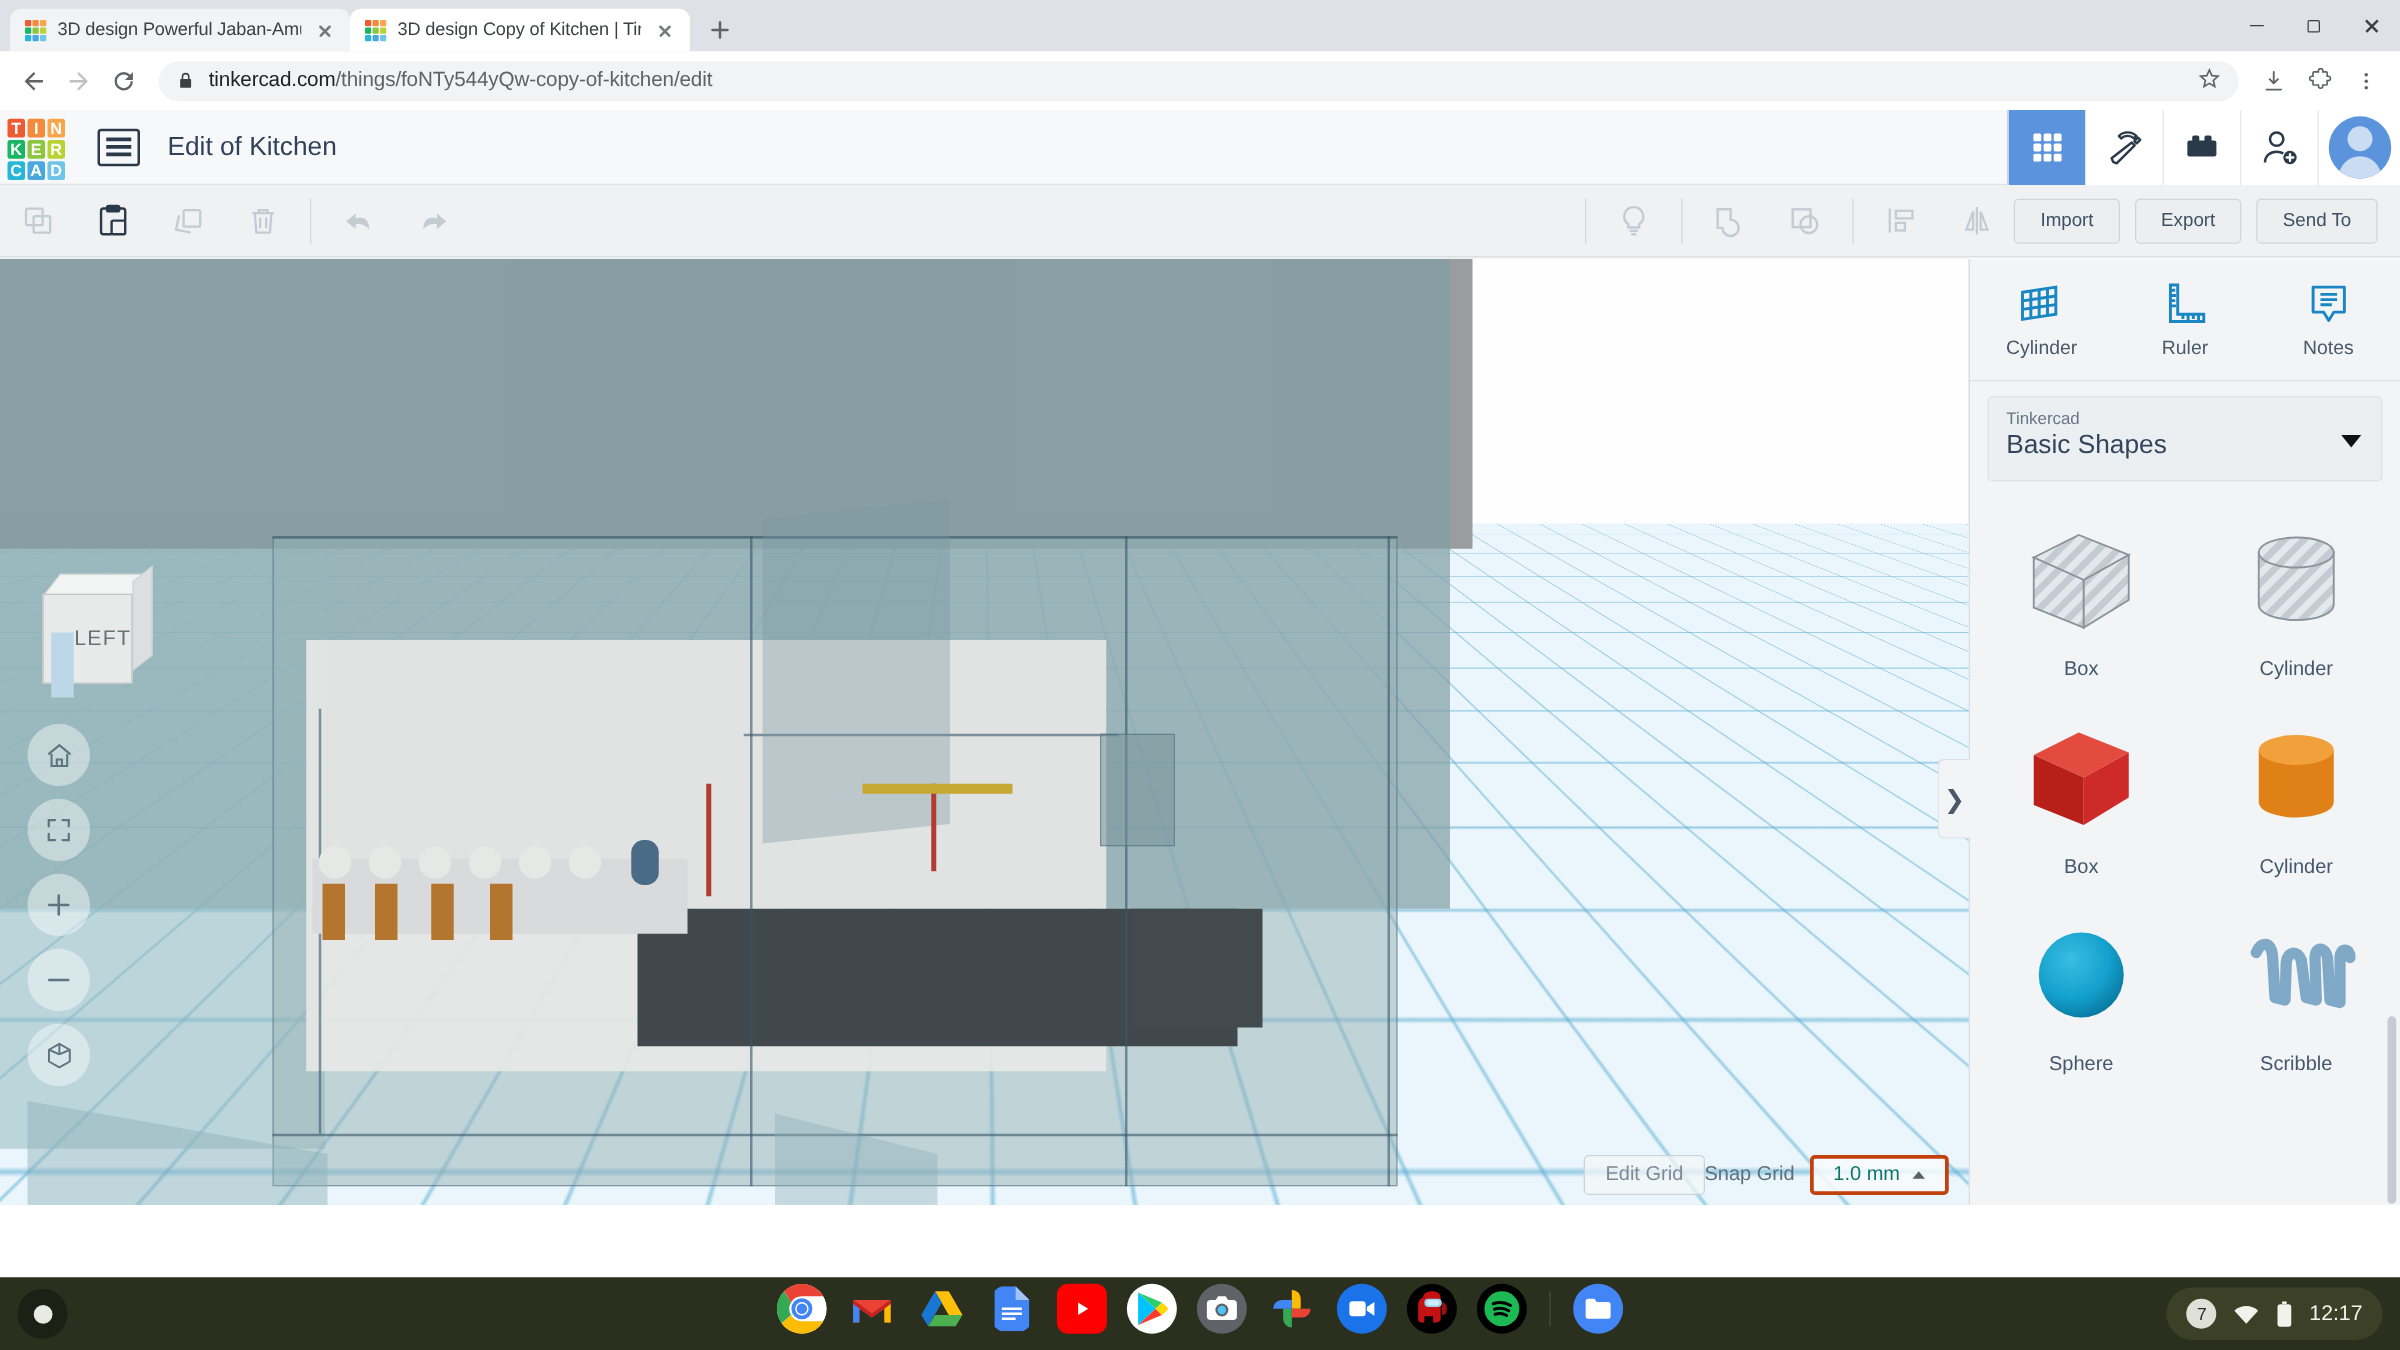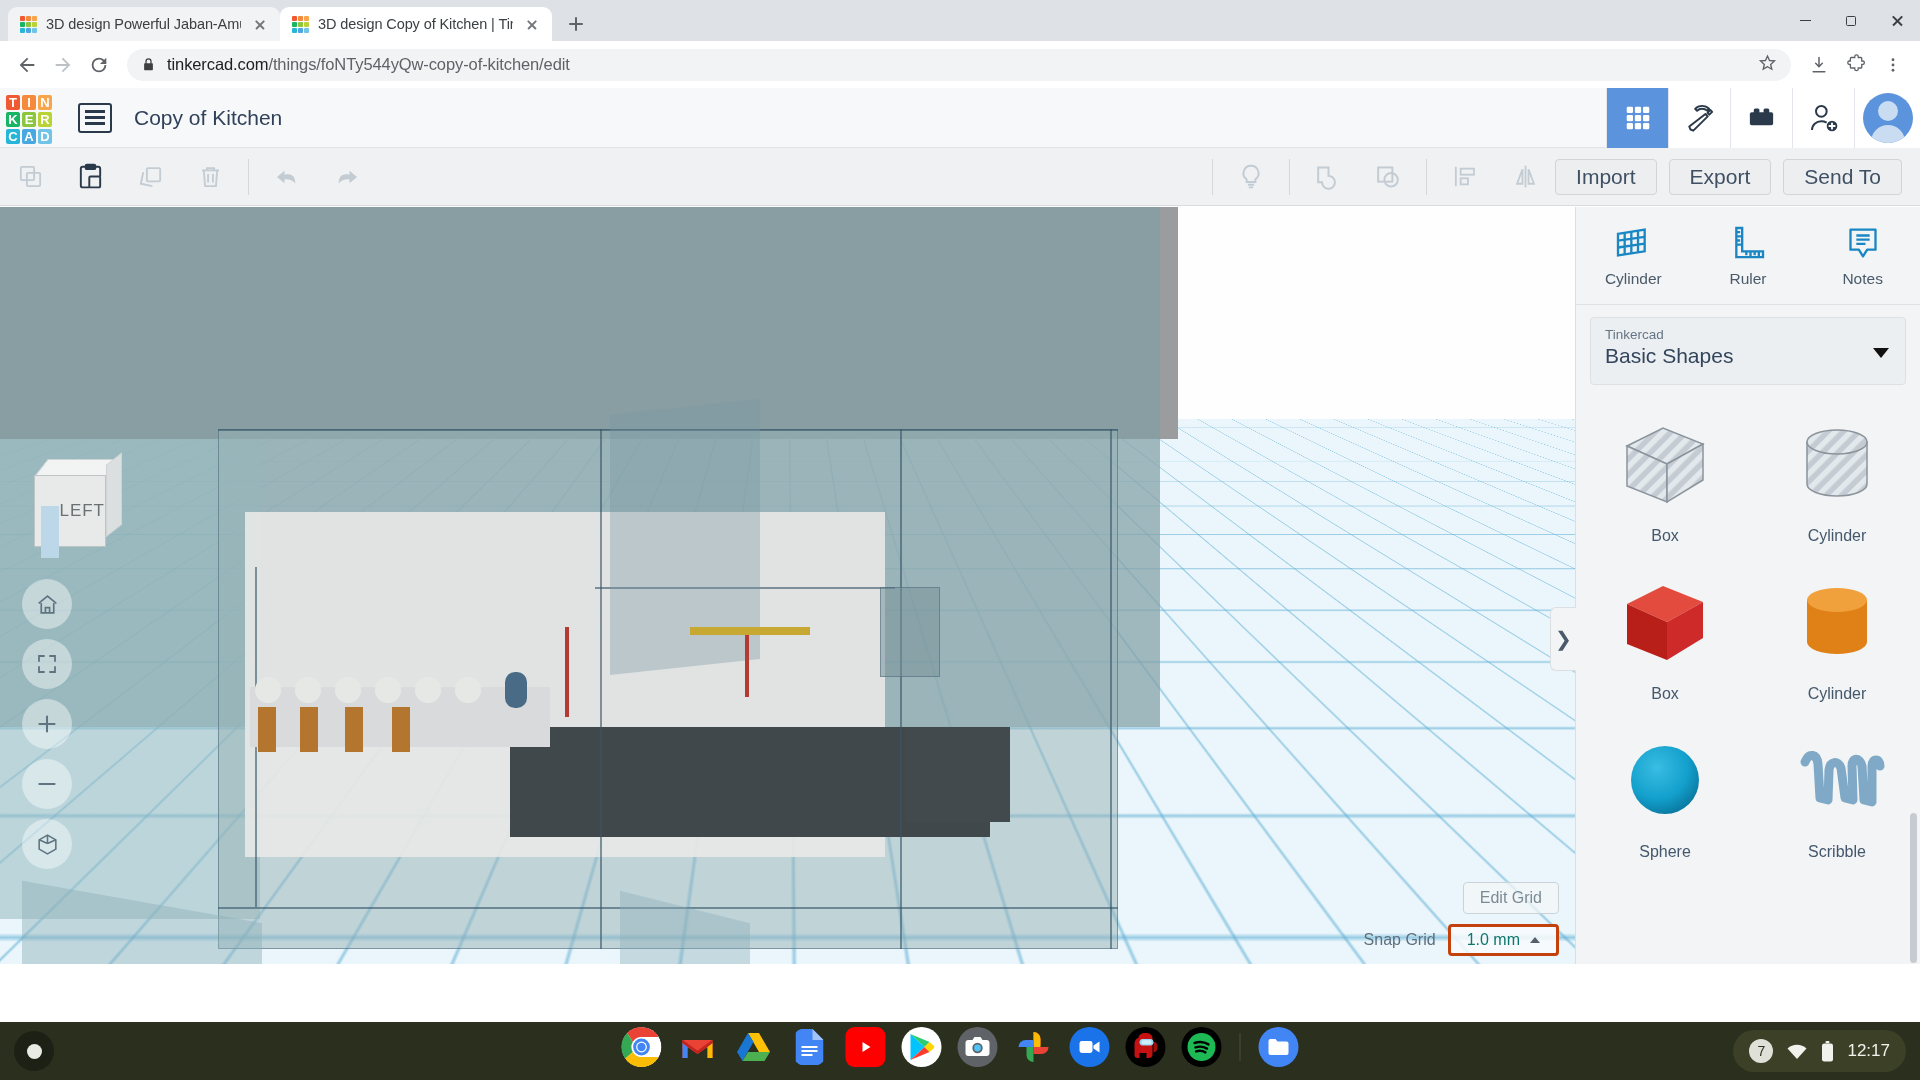--- a/index.html
+++ b/index.html
@@ -94,21 +94,21 @@
       border-radius:17px 17px 0 0; background:#c9dcf2;}
 
   
   .tc-toolbar { height:58px; background:#eff1f3; border-bottom:1px solid #d8dce0;
       display:flex; align-items:center; }
   .tbar-group { display:flex; align-items:center; height:58px; }
   .tbtn { width:60px; height:58px; display:flex; align-items:center; justify-content:center; }
   .tsep { width:1px; height:36px; background:#d3d8dd; margin:0 8px; }
   .tbar-right { margin-left:auto; display:flex; align-items:center; gap:12px; padding-right:18px;}
   .txtbtn { height:36px; padding:0 20px; background:#eceef0; border:1px solid #d0d5da;
-      border-radius:4px; font-size:21px; color:#3f5064; display:flex; align-items:center; }
+      border-radius:4px; font-size:15px; color:#3f5064; display:flex; align-items:center; }
 
   
   .tc-body { position:absolute; left:0; right:0; top:119px; bottom:0; display:flex; }
   .viewport { position:relative; flex:1; overflow:hidden; background:#cfd2d4; }
 
   .vp-sky { position:absolute; left:0; top:0; right:0; height:232px; background:#fefefe; }
 
   
   .gridplane {
     position:absolute; left:-60%; top:212px; width:220%; height:700px;
@@ -151,22 +151,22 @@
   .vcube .face-top { position:absolute; left:6px; top:2px; width:72px; height:18px;
       background:#f2f3f3; transform: skewX(-38deg); transform-origin: bottom left; border:1px solid #cfd3d4;}
   .vcube .face-side { position:absolute; left:78px; top:8px; width:16px; height:72px;
       background:#dcdfe0; transform: skewY(-38deg); transform-origin: top left; border:1px solid #cfd3d4;}
   .vcube .hl { position:absolute; left:6px; top:30px; width:18px; height:52px; background:#bcd8e8; }
 
   .navcol { position:absolute; left:22px; top:372px; display:flex; flex-direction:column; gap:10px; }
   .navbtn { width:50px; height:50px; border-radius:50%; background:rgba(255,255,255,.42);
       display:flex; align-items:center; justify-content:center; }
 
-  .vp-bottombar { position:absolute; right:16px; bottom:8px; display:flex; flex-direction:column;
-      align-items:flex-end; gap:10px; }
+  .vp-bottombar { position:absolute; right:16px; bottom:8px; display:flex; flex-direction:row;
+      align-items:flex-start; }
   .editgrid { height:32px; padding:0 16px; background:rgba(244,246,247,.72); border:1px solid #ccd3d8;
       border-radius:4px; color:#7c8a96; font-size:16px; display:flex; align-items:center;}
   .snaprow { display:flex; align-items:center; gap:12px; }
   .snaplabel { font-size:16px; color:#5d6f7e; }
   .snapsel { height:32px; padding:0 16px; background:rgba(248,250,251,.85); border:3px solid #c2410c;
       border-radius:4px; font-size:16px; color:#0f766e; display:flex; align-items:center; gap:10px;}
   .caret-up { width:0;height:0;border-left:5px solid transparent;border-right:5px solid transparent;
       border-bottom:6px solid #54606b;}
 
   
@@ -331,21 +331,21 @@
           <span style="background:#4aa8e0">A</span>
           <span style="background:#6fc4e8">D</span>
         </div>
 
         <div class="tc-menubtn">
           <i></i>
             <i></i>
             <i></i>
         </div>
 
-        <div class="tc-title">Copy of Kitchen</div>
+        <div class="tc-title">Edit of Kitchen</div>
 
         <div class="tc-header-right">
           <div class="hicon active">
             <svg width="30" height="30" viewBox="0 0 24 24">
               <g fill="#ffffff">
                   <rect x="3" y="3" width="5" height="5" rx="1"></rect>
                   <rect x="9.5" y="3" width="5" height="5" rx="1"></rect>
                   <rect x="16" y="3" width="5" height="5" rx="1"></rect>
               <rect x="3" y="9.5" width="5" height="5" rx="1"></rect>
                   <rect x="9.5" y="9.5" width="5" height="5" rx="1"></rect>

